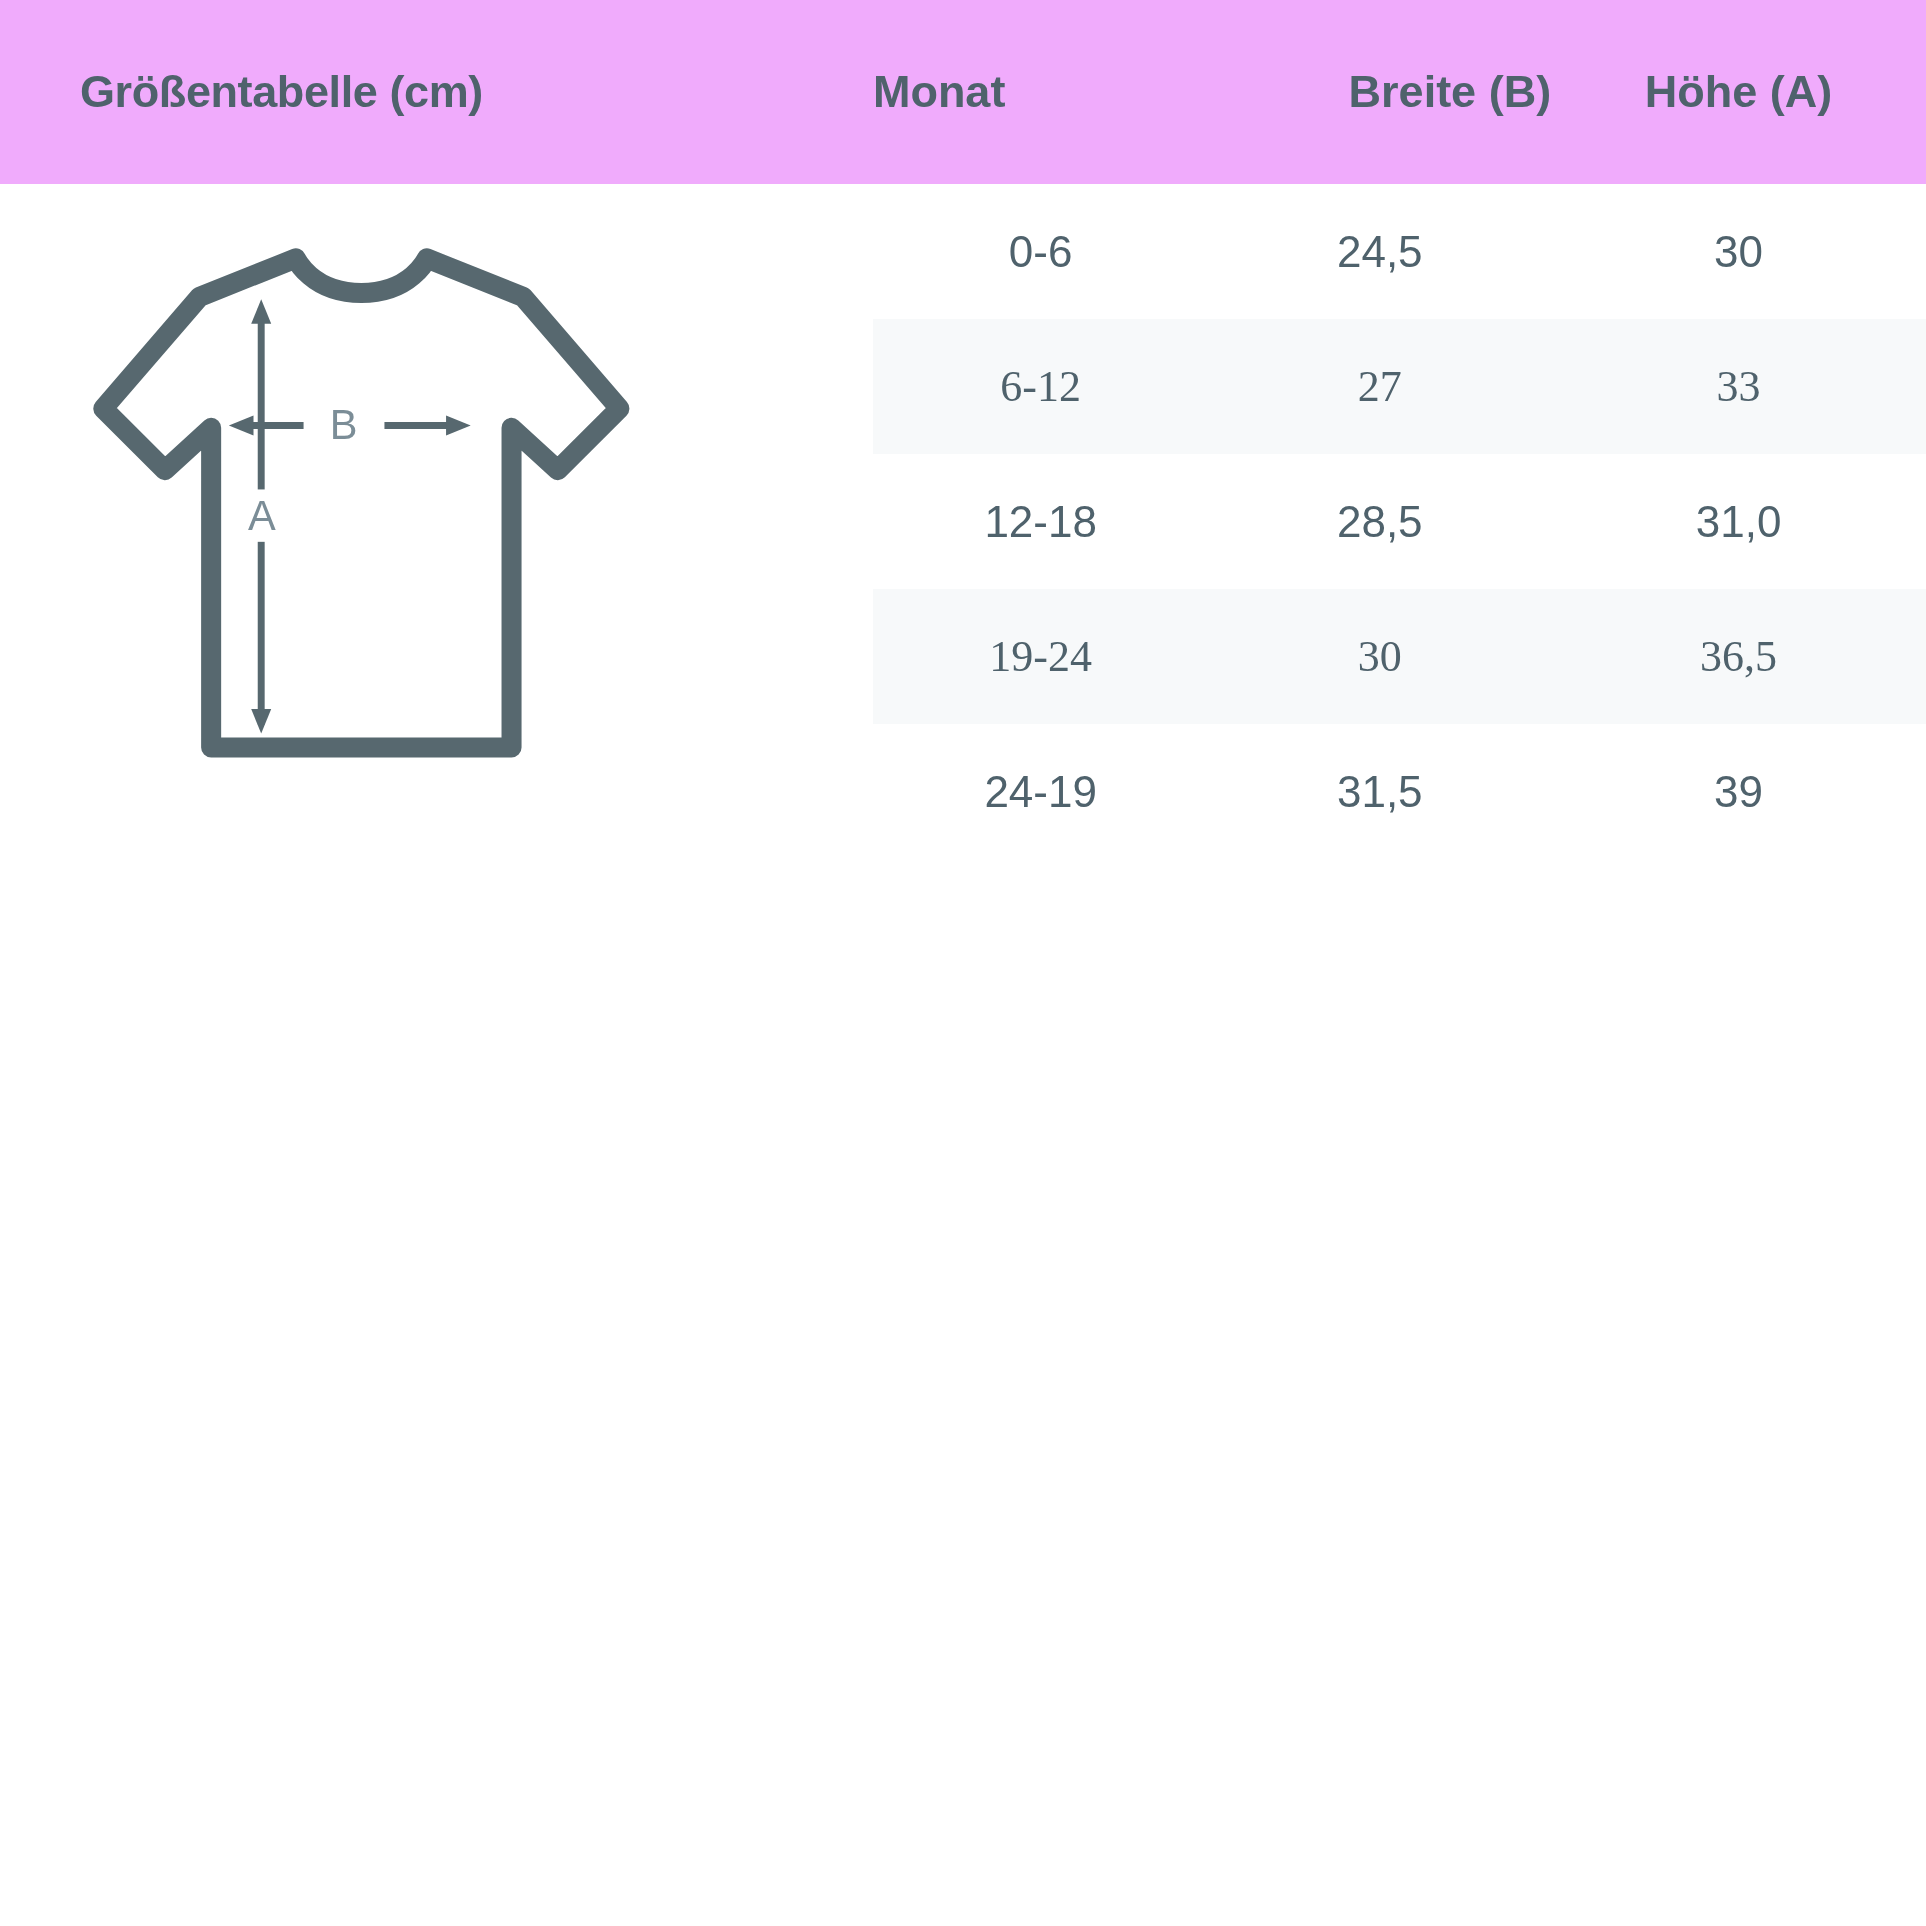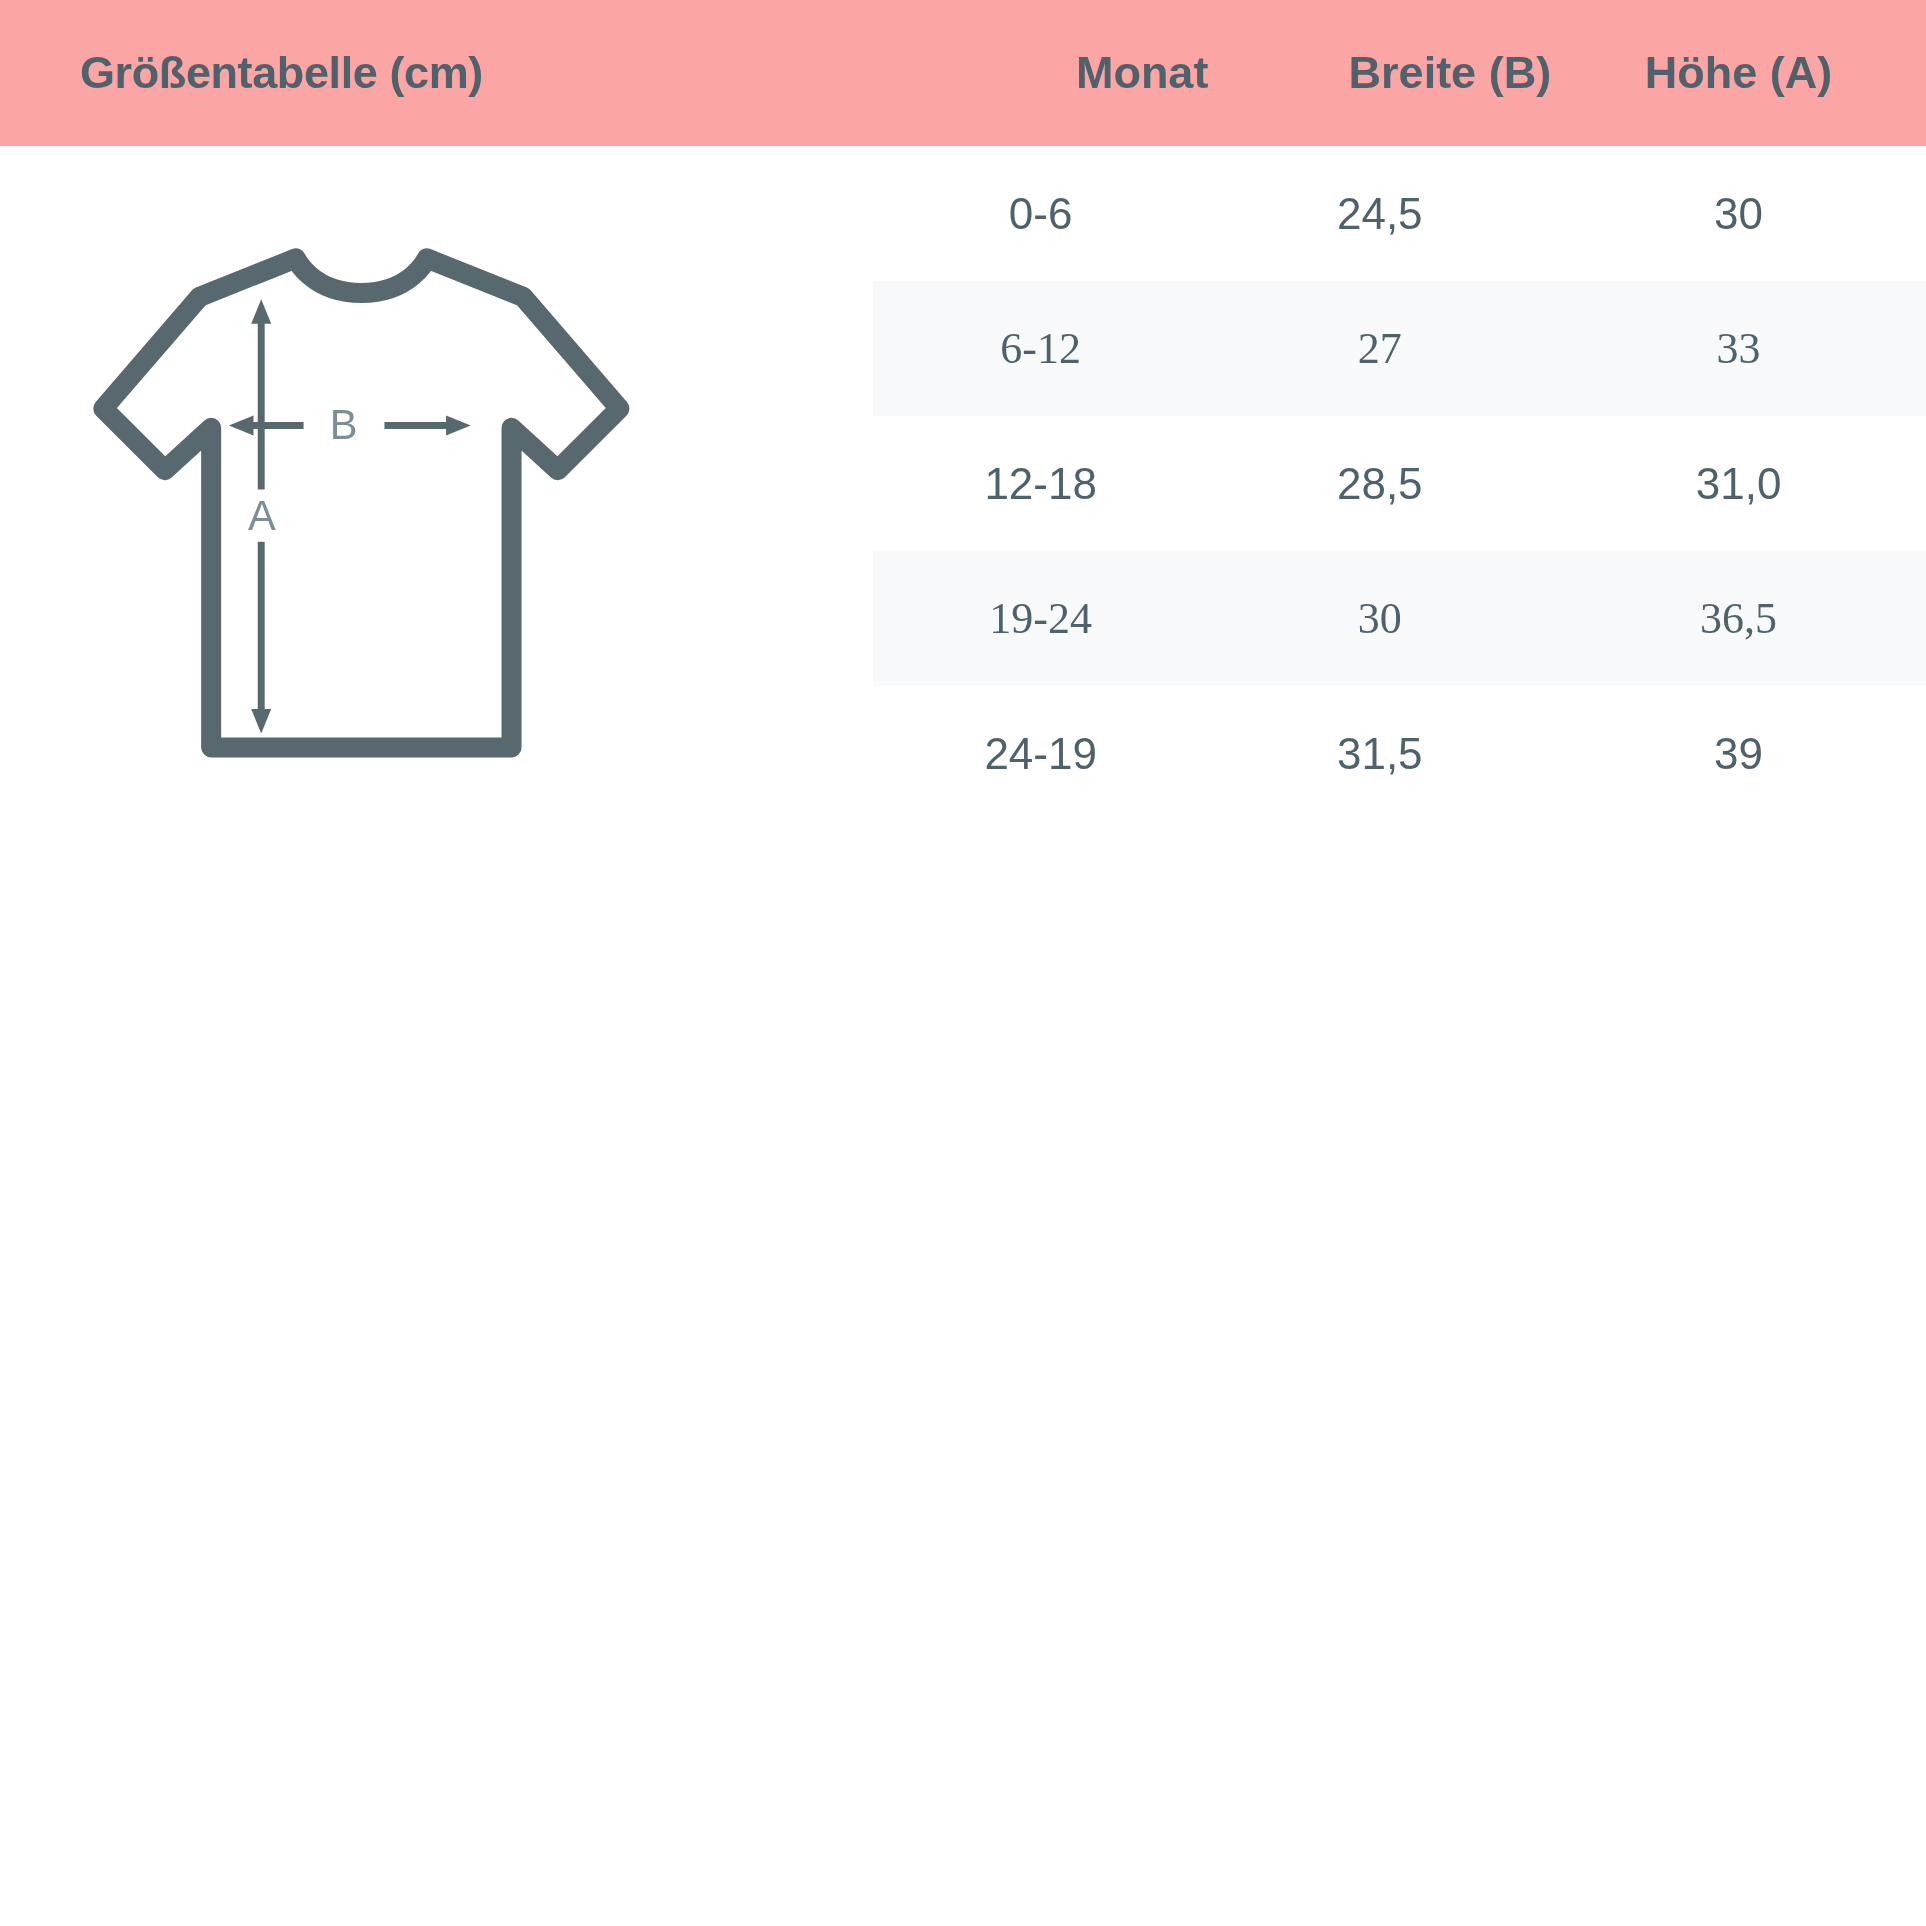--- a/index.html
+++ b/index.html
@@ -25,35 +25,35 @@
   
   .table-wrap {
     width: 1926px;
   }
   table.size-table {
     width: 1926px;
     border-collapse: collapse;
     table-layout: fixed;
   }
   table.size-table thead th {
-    background: #fca5a5;
+    background: #f0abfc;
     font-size: 45px;
     font-weight: bold;
     color: #4f626c;
     padding: 0;
-    height: 146px;
+    height: 184px;
     vertical-align: middle;
   }
   th.col-title {
     width: 763px;
     text-align: left;
     padding-left: 80px !important;
     letter-spacing: -0.4px;
   }
-  th.col-month { width: 324px; text-align: right; }
+  th.col-month { width: 324px; text-align: left; }
   th.col-width { width: 331px; text-align: right; }
   th.col-height { width: 362px; }
 
   table.size-table tbody td {
     font-size: 44px;
     font-weight: normal;
     color: #4f626c;
     text-align: center;
     height: 135px;
     vertical-align: middle;

